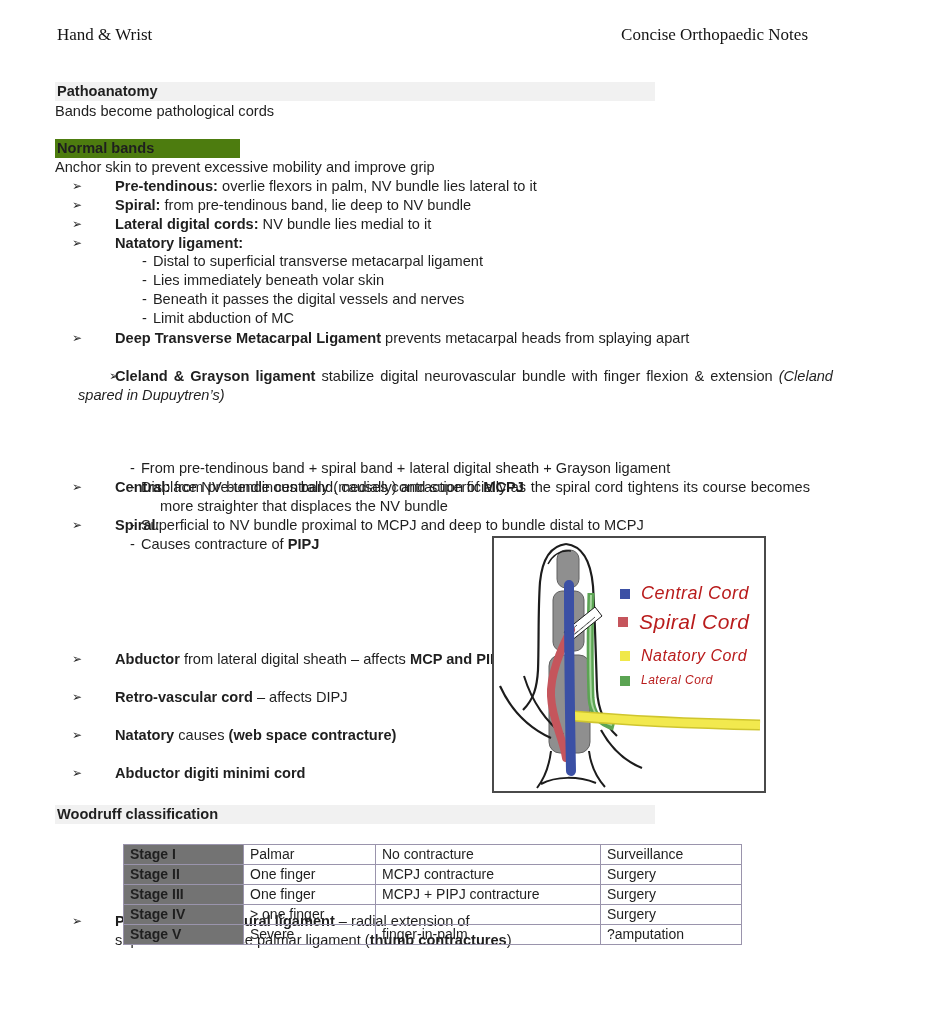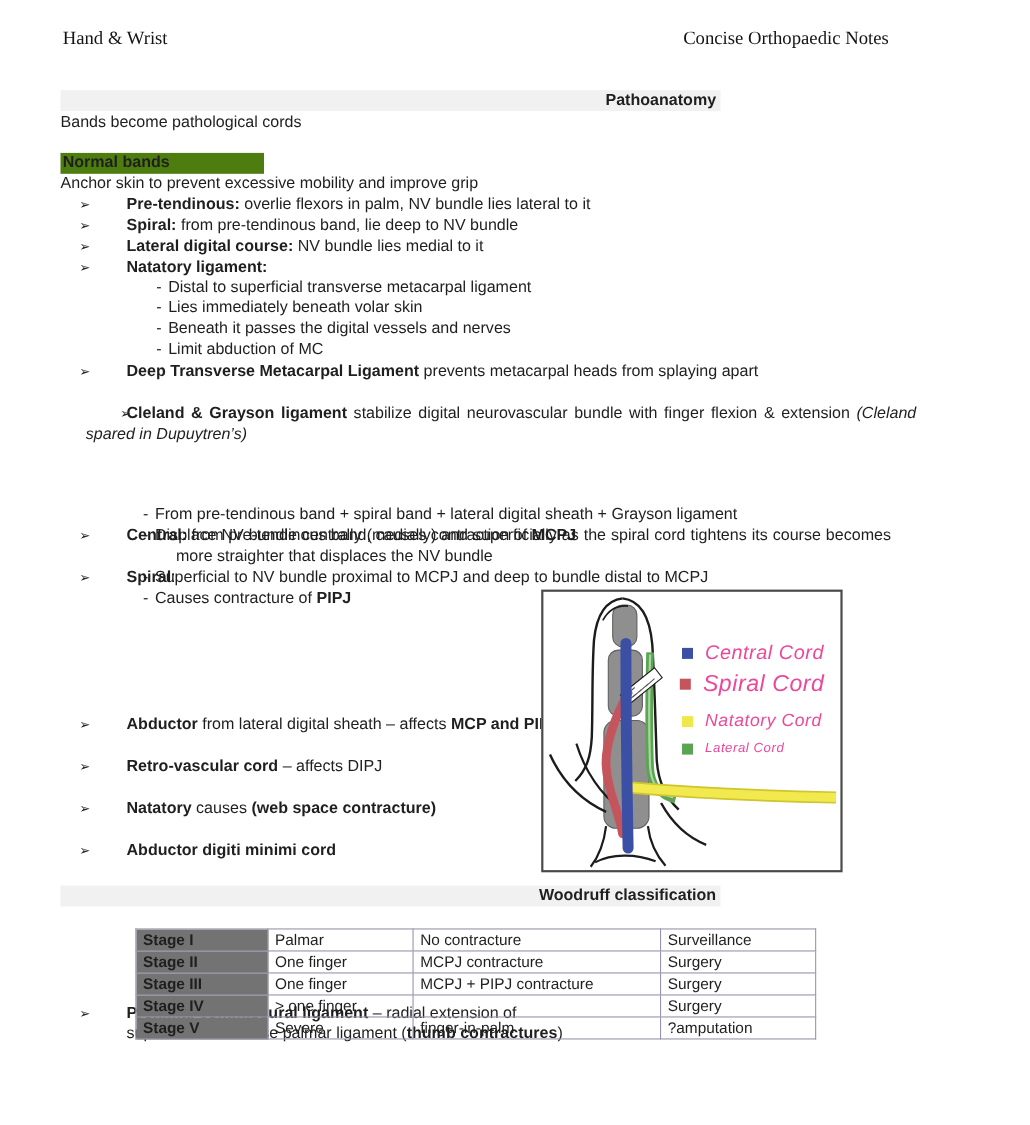--- a/index.html
+++ b/index.html
@@ -4,37 +4,37 @@
 <style>
   html,body{margin:0;padding:0;background:#e9e9e9;}
   .page{position:relative;width:936px;height:1023px;background:#ffffff;margin:0 auto;
         font-family:"Liberation Sans",sans-serif;color:#1f1f1f;overflow:hidden;}
   .hdr{position:absolute;top:25px;font-family:"Liberation Serif",serif;font-size:17px;color:#141414;}
   .hdr-left{left:57px;}
   .hdr-right{right:128px;}
   .content{position:absolute;left:55px;top:82px;width:755px;height:941px;font-size:14.6px;line-height:19px;}
   .abs{position:absolute;left:0;width:755px;}
   .bar{font-weight:bold;padding:1px 4px 2px 2px;box-sizing:border-box;line-height:16px;}
-  .bar-gray{background:#f1f1f1;width:600px;text-align:right;}
+  .bar-gray{background:#f1f1f1;width:600px;}
   .bar-tan{background:#4d7c0f;}
   .bullet{position:relative;padding-left:60px;}
   .bm{position:absolute;left:17px;top:0;font-size:12px;color:#262626;}
   .b{font-weight:bold;}
   .i{font-style:italic;}
   .dash{padding-left:100px;text-indent:-13px;}
   .dash2{padding-left:105px;text-indent:-30px;}
   .dm{margin-right:6px;}
   .just{text-align:justify;}
   .hang{position:relative;padding-left:23px;text-indent:37px;text-align:justify;}
   
   .figure{position:absolute;left:437px;top:454px;width:274px;height:257px;background:#fff;
           border:2px solid #4a4a4a;box-sizing:border-box;}
   .legend-row{position:absolute;display:flex;align-items:center;white-space:nowrap;}
   .swatch{display:inline-block;width:10px;height:10px;margin-right:11px;}
-  .legend-label{font-style:italic;color:#ec4899;letter-spacing:0.5px;}
+  .legend-label{font-style:italic;color:#b91c1c;letter-spacing:0.5px;}
   .lr1{left:126px;top:46px;}  .lr1 .legend-label{font-size:18px;}
   .lr2{left:124px;top:74px;}  .lr2 .legend-label{font-size:21px;}
   .lr3{left:126px;top:108px;} .lr3 .legend-label{font-size:16px;}
   .lr4{left:126px;top:133px;} .lr4 .legend-label{font-size:12px;}
   
   .wtable{border-collapse:collapse;font-size:14px;}
   .wtable td{border:1px solid #9a94ac;height:19px;padding:0 6px;vertical-align:middle;}
   .wtable td.stage{background:#737373;font-weight:bold;}
   .pageno{position:absolute;top:976px;left:0;width:936px;text-align:center;
           font-family:"Liberation Serif",serif;font-size:15px;color:#141414;}
@@ -51,21 +51,21 @@
 
     <div class="abs bar bar-gray" style="top:0px">Pathoanatomy</div>
     <div class="abs" style="top:20px">Bands become pathological cords</div>
 
     <div class="abs bar bar-tan" style="top:57px;width:185px">Normal bands</div>
     <div class="abs" style="top:76px">Anchor skin to prevent excessive mobility and improve grip</div>
 
     <div class="abs" style="top:95px">
       <div class="bullet"><span class="bm">➢</span><span class="b">Pre-tendinous:</span><span> overlie flexors in palm, NV bundle lies lateral to it</span></div>
       <div class="bullet"><span class="bm">➢</span><span class="b">Spiral:</span><span> from pre-tendinous band, lie deep to NV bundle</span></div>
-      <div class="bullet"><span class="bm">➢</span><span class="b">Lateral digital course:</span><span> NV bundle lies medial to it</span></div>
+      <div class="bullet"><span class="bm">➢</span><span class="b">Lateral digital cords:</span><span> NV bundle lies medial to it</span></div>
       <div class="bullet"><span class="bm">➢</span><span class="b">Natatory ligament:</span><span></span></div>
     </div>
 
     <div class="abs" style="top:170px">
       <div class="dash"><span class="dm">-</span><span>Distal to  superficial transverse metacarpal ligament</span></div>
       <div class="dash"><span class="dm">-</span><span>Lies immediately beneath volar skin</span></div>
       <div class="dash"><span class="dm">-</span><span>Beneath it passes the digital vessels and nerves</span></div>
       <div class="dash"><span class="dm">-</span><span>Limit abduction of MC</span></div>
     </div>
 

